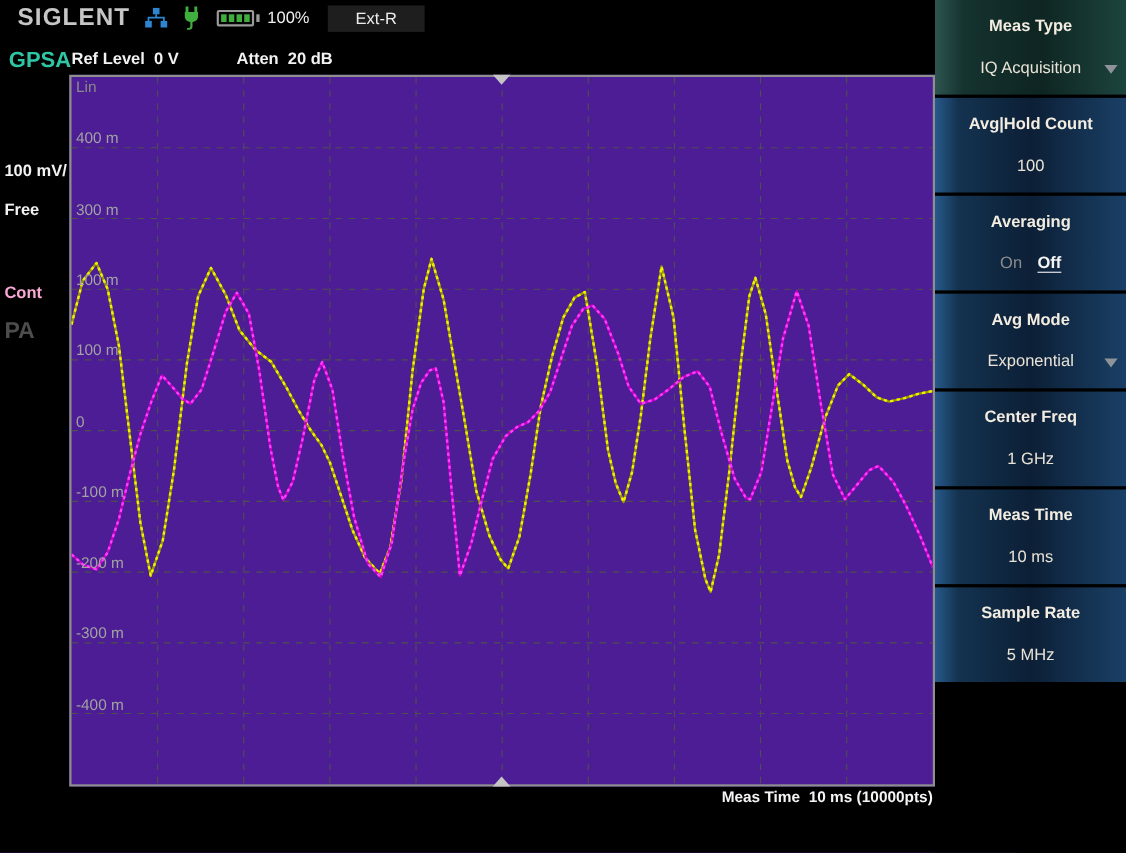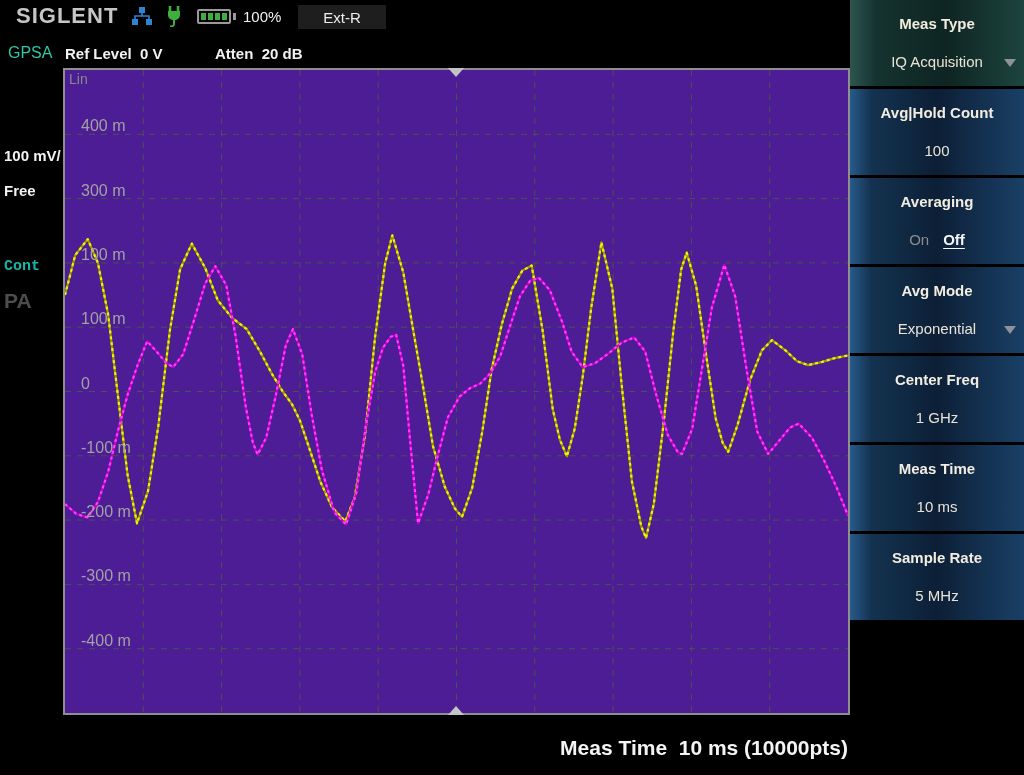--- a/index.html
+++ b/index.html
@@ -13,43 +13,43 @@
   .net-icon{left:131px;top:7px;}
   .plug-icon{left:164px;top:5px;}
   .battery{left:197px;top:9px;width:34px;height:15px;border:2px solid #9a9a9a;border-radius:2px;display:flex;gap:2px;padding:2px;box-sizing:border-box;}
   .battery .cell{flex:1;background:#3fae3f;}
   .battery-tip{left:233px;top:13px;width:3px;height:7px;background:#9a9a9a;}
   .batt-text{left:243px;top:8px;font-size:15px;color:#f0f0f0;}
   .extref{left:298px;top:5px;width:88px;height:24px;background:#1e1e1e;color:#ededed;
           font-size:15px;display:flex;align-items:center;justify-content:center;}
 
   
-  .gpsa{left:8px;top:44px;font-size:16px;font-weight:400;color:#2fc6a5;}
+  .gpsa{left:8px;top:44px;font-size:20px;font-weight:700;color:#2fc6a5;}
   .reflevel{left:65px;top:45px;font-size:15px;font-weight:700;color:#f2f2f2;}
   .atten{left:215px;top:45px;font-size:15px;font-weight:700;color:#f2f2f2;}
 
   
   .lbl-scale{left:4px;top:147px;font-size:15px;font-weight:700;color:#f2f2f2;}
   .lbl-free{left:4px;top:182px;font-size:15px;font-weight:700;color:#f2f2f2;}
-  .lbl-cont{left:4px;top:258px;font-size:15px;font-weight:700;color:#14b8a6;font-family:Liberation Mono, monospace;}
+  .lbl-cont{left:4px;top:258px;font-size:15px;font-weight:700;color:#f9a8d4;}
   .lbl-pa{left:4px;top:289px;font-size:21px;font-weight:700;color:#4d4d4d;}
 
   
   .plot-wrap{left:63px;top:68px;width:783px;height:643px;border:2px solid #8f8f8f;background:#4c1d95;}
   .plot-wrap svg{position:absolute;left:0;top:0;}
   .ticks{position:absolute;left:0;top:0;width:100%;height:100%;pointer-events:none;}
-  .tick-label{position:absolute;left:16px;font-size:16px;color:#a2a2a2;}
+  .tick-label{position:absolute;left:4px;font-size:14px;color:#a2a2a2;}
   .lin-label{position:absolute;left:4px;top:1px;font-size:14px;color:#8a8a8a;}
   .tri-top{left:383px;top:-2px;width:0;height:0;border-left:8px solid transparent;
            border-right:8px solid transparent;border-top:9px solid #c4c4c4;}
   .tri-bottom{left:383px;bottom:-2px;width:0;height:0;border-left:8px solid transparent;
            border-right:8px solid transparent;border-bottom:9px solid #c4c4c4;}
 
   
-  .footer-note{right:176px;top:736px;font-size:21px;font-weight:700;color:#f4f4f4;}
+  .footer-note{right:176px;top:716px;font-size:14px;font-weight:700;color:#f4f4f4;}
 
   
   .sidebar{left:850px;top:0;width:174px;height:775px;background:#000;}
   .sb-header{position:relative;height:52px;margin-bottom:3px;
     background:linear-gradient(90deg,#1d4568 0%,#123050 45%,#0a1e35 100%);
     display:flex;align-items:center;justify-content:center;}
   .sb-header .title{font-size:17px;font-weight:700;color:#f3ede1;}
   .dots-icon{position:absolute;left:14px;top:13px;width:5px;display:flex;flex-direction:column;gap:3px;}
   .dots-icon i{width:4px;height:4px;background:#2d84cf;border-radius:1px;}
   .sb-btn{position:relative;height:86px;margin-bottom:3px;

